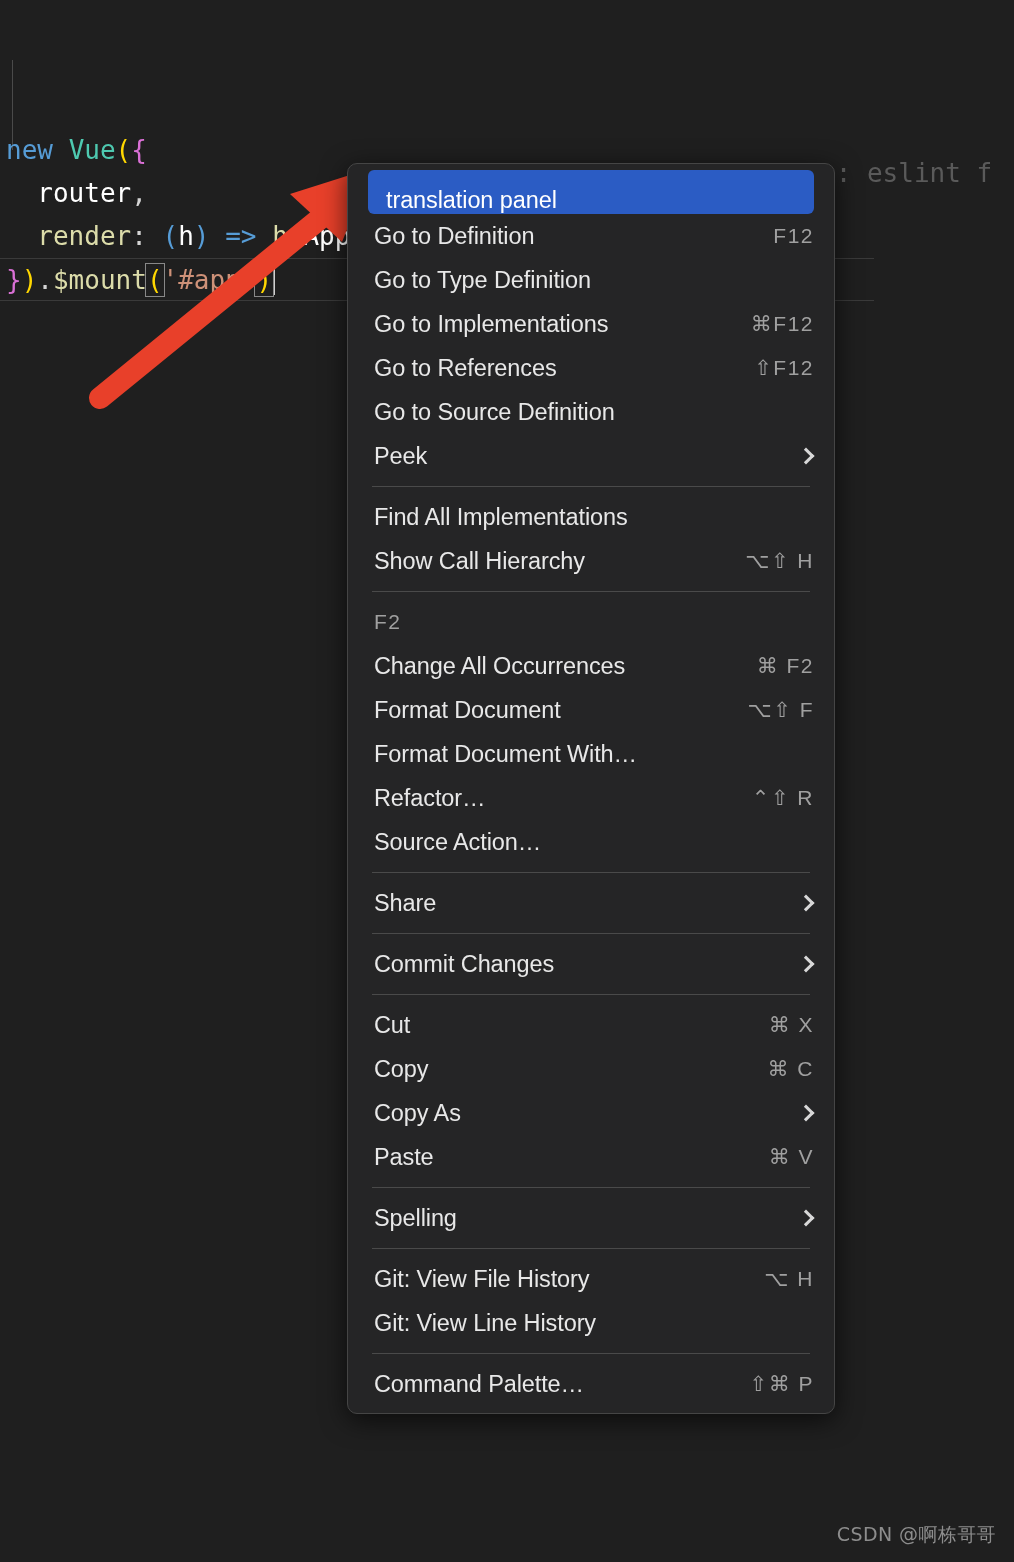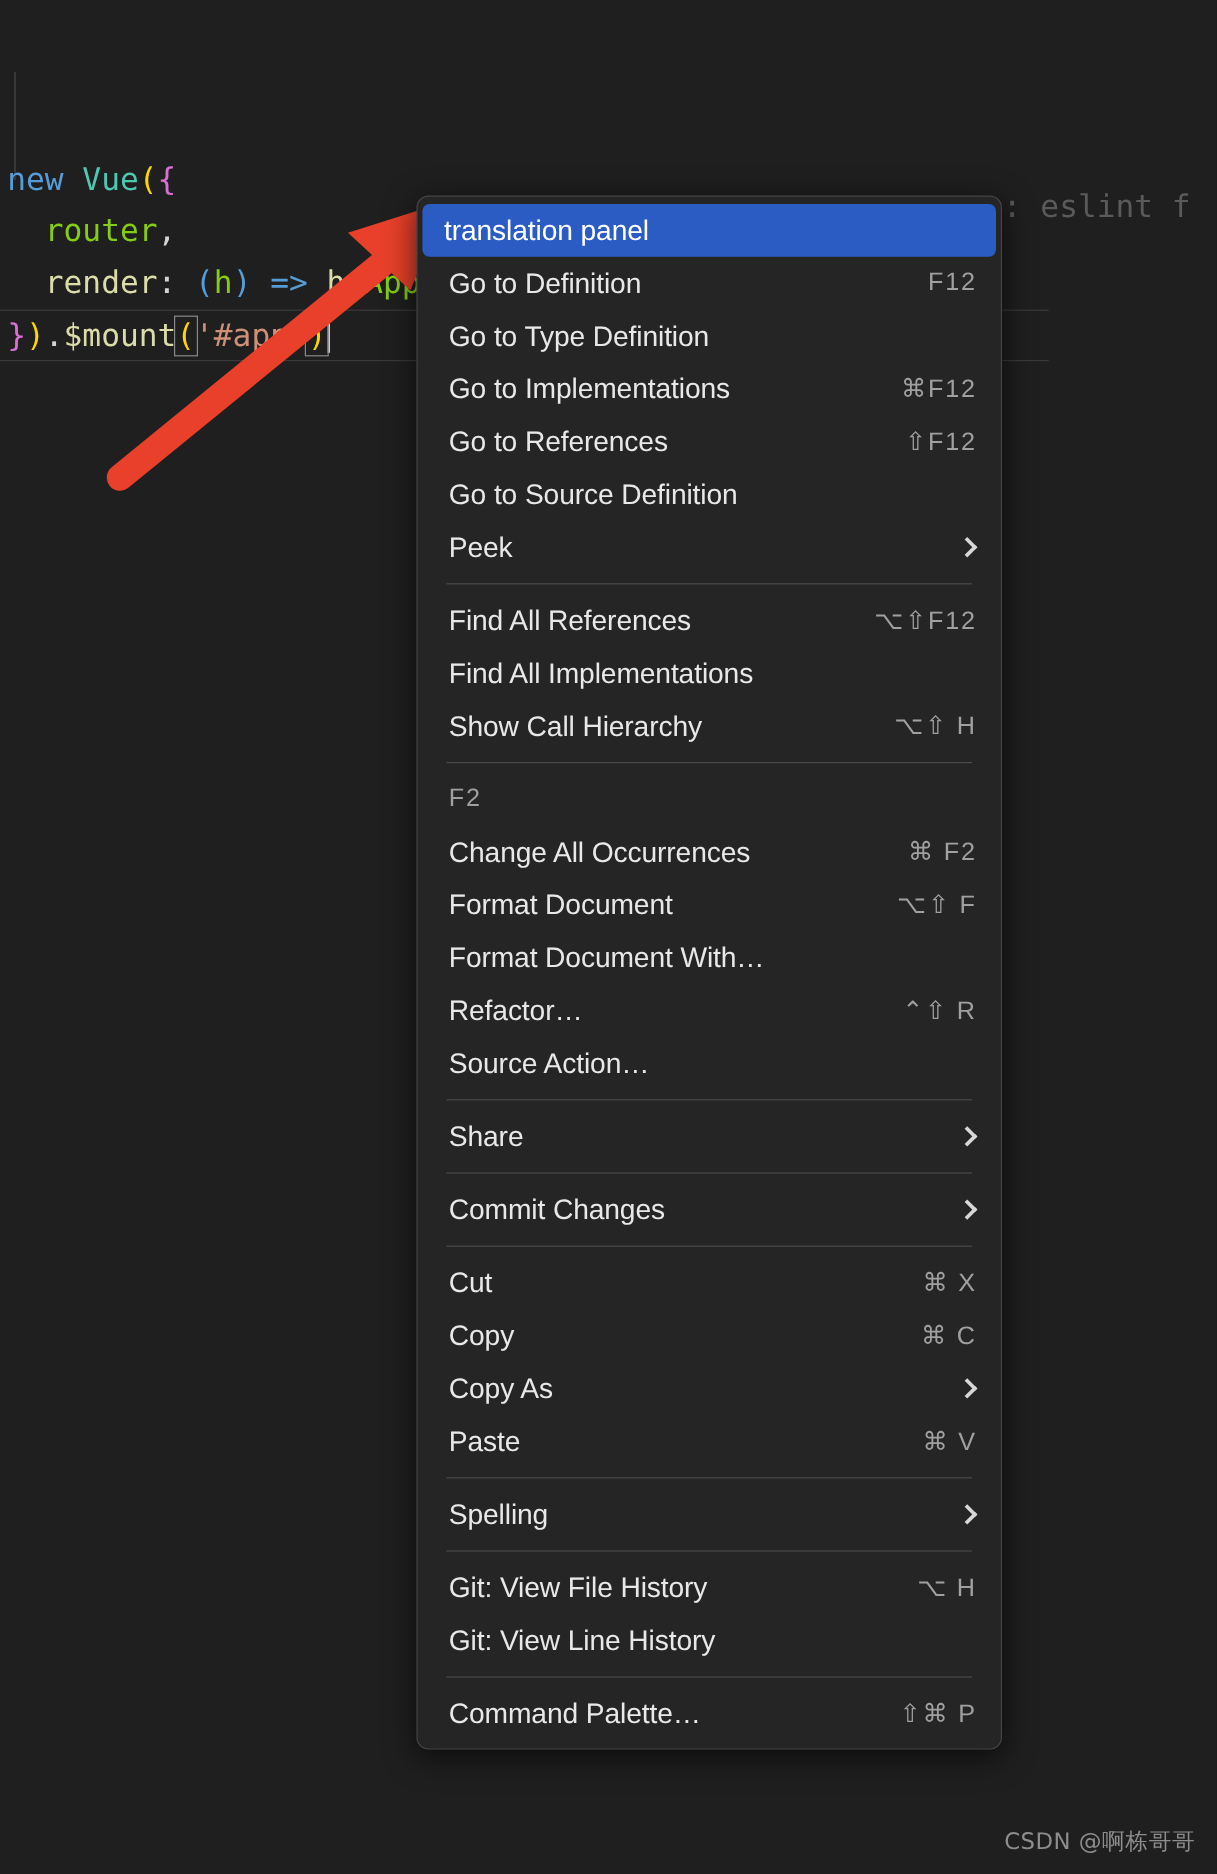--- a/index.html
+++ b/index.html
@@ -48,21 +48,21 @@
     left: 12px;
     top: 60px;
     width: 1px;
     height: 90px;
     background: #4a4a4a;
   }
   .tok-kw      { color: #569cd6; }
   .tok-type    { color: #4ec9b0; }
   .tok-paren-y { color: #ffd700; }
   .tok-brace-m { color: #da70d6; }
-  .tok-var     { color: #84cc16; }
+  .tok-var     { color: #ffffff; }
   .tok-prop    { color: #dcdcaa; }
   .tok-plain   { color: #d4d4d4; }
   .tok-str     { color: #ce9178; }
   .tok-arrow   { color: #569cd6; }
   .bracket-box {
     outline: 1px solid #888;
     outline-offset: 1px;
   }
   .caret {
     display: inline-block;
@@ -114,26 +114,27 @@
     letter-spacing: -0.1px;
   }
   .menu-item .accel {
     flex: 0 0 auto;
     color: #a0a0a0;
     font-size: 21px;
     letter-spacing: 1.5px;
     white-space: nowrap;
   }
   .menu-item.selected {
-    margin: 0 4px;
+    margin: 0 20px;
     padding-left: 18px;
     padding-right: 12px;
     border-radius: 6px;
     background: #2b5cc4;
     color: #ffffff;
+    align-items: flex-end;
   }
   .menu-item.selected .label { color: #ffffff; }
   .chevron {
     flex: 0 0 auto;
     width: 16px;
     height: 16px;
     position: relative;
   }
   .chevron::before {
     content: "";
@@ -212,24 +213,20 @@
     </div>
     <div class="menu-item">
       <span class="label">Go to Source Definition</span>
     </div>
     <div class="menu-item">
       <span class="label">Peek</span>
       <span class="chevron"></span>
     </div>
     <div class="menu-sep"></div>
     <div class="menu-item">
-      <span class="label">Find All References</span>
-      <span class="accel">⌥⇧F12</span>
-    </div>
-    <div class="menu-item">
       <span class="label">Find All Implementations</span>
     </div>
     <div class="menu-item">
       <span class="label">Show Call Hierarchy</span>
       <span class="accel">⌥⇧ H</span>
     </div>
     <div class="menu-sep"></div>
     <div class="menu-item">
       <span class="accel">F2</span>
     </div>

